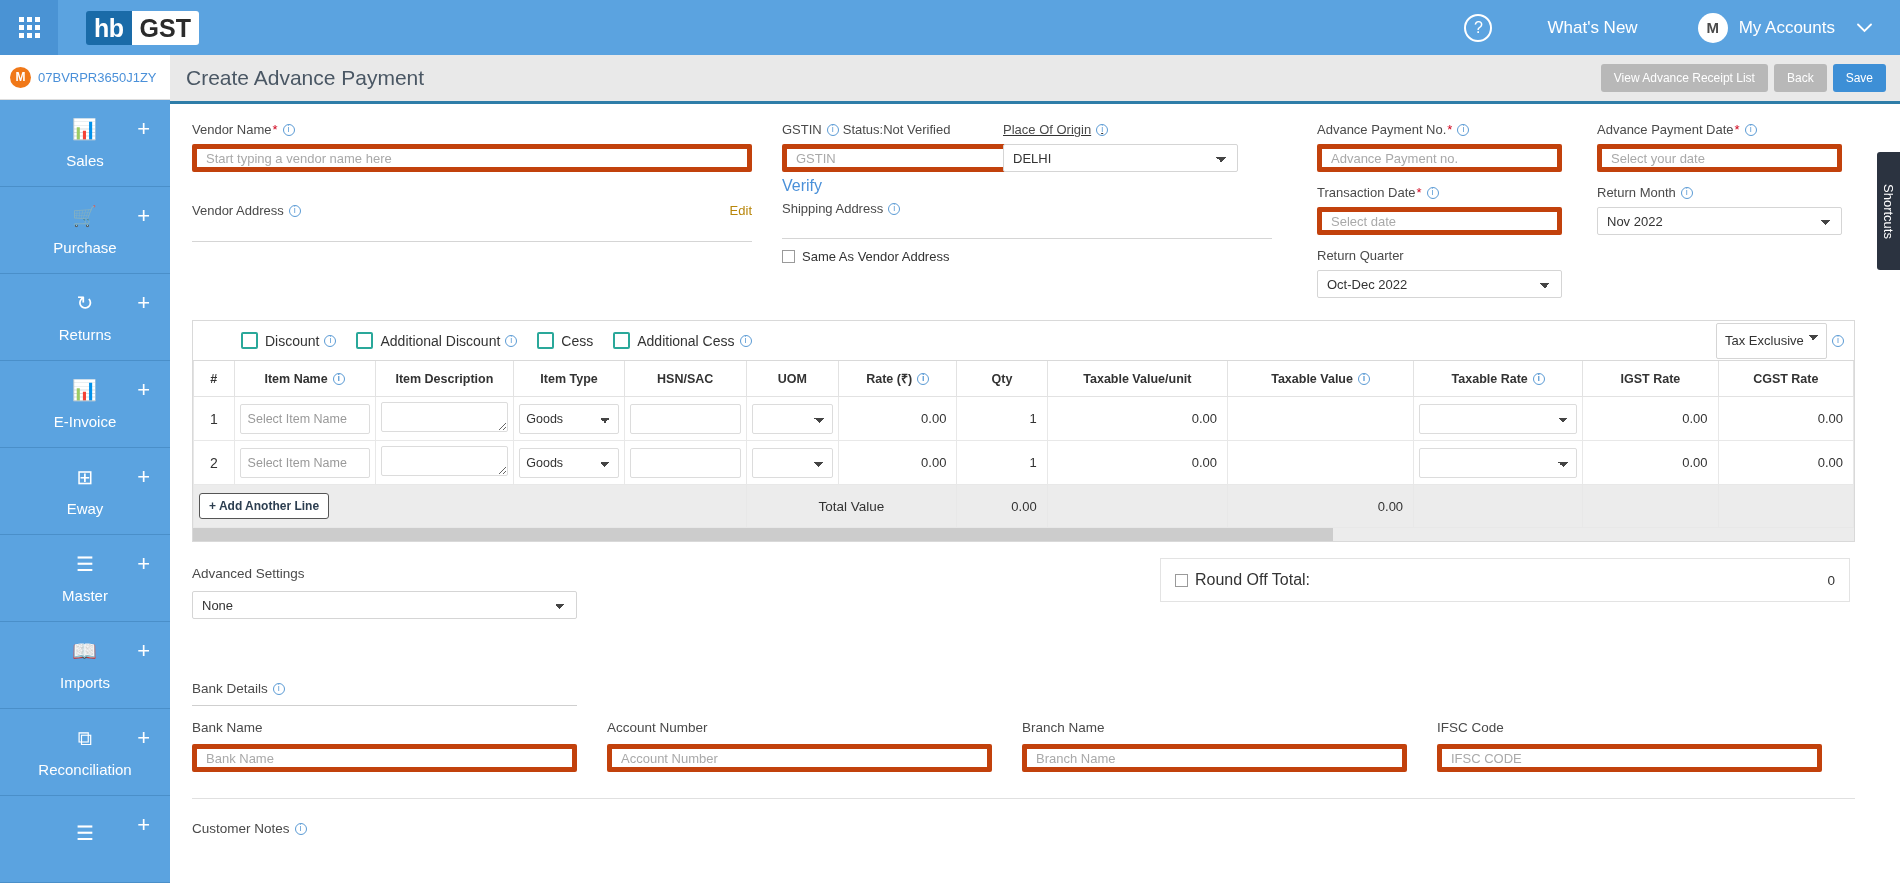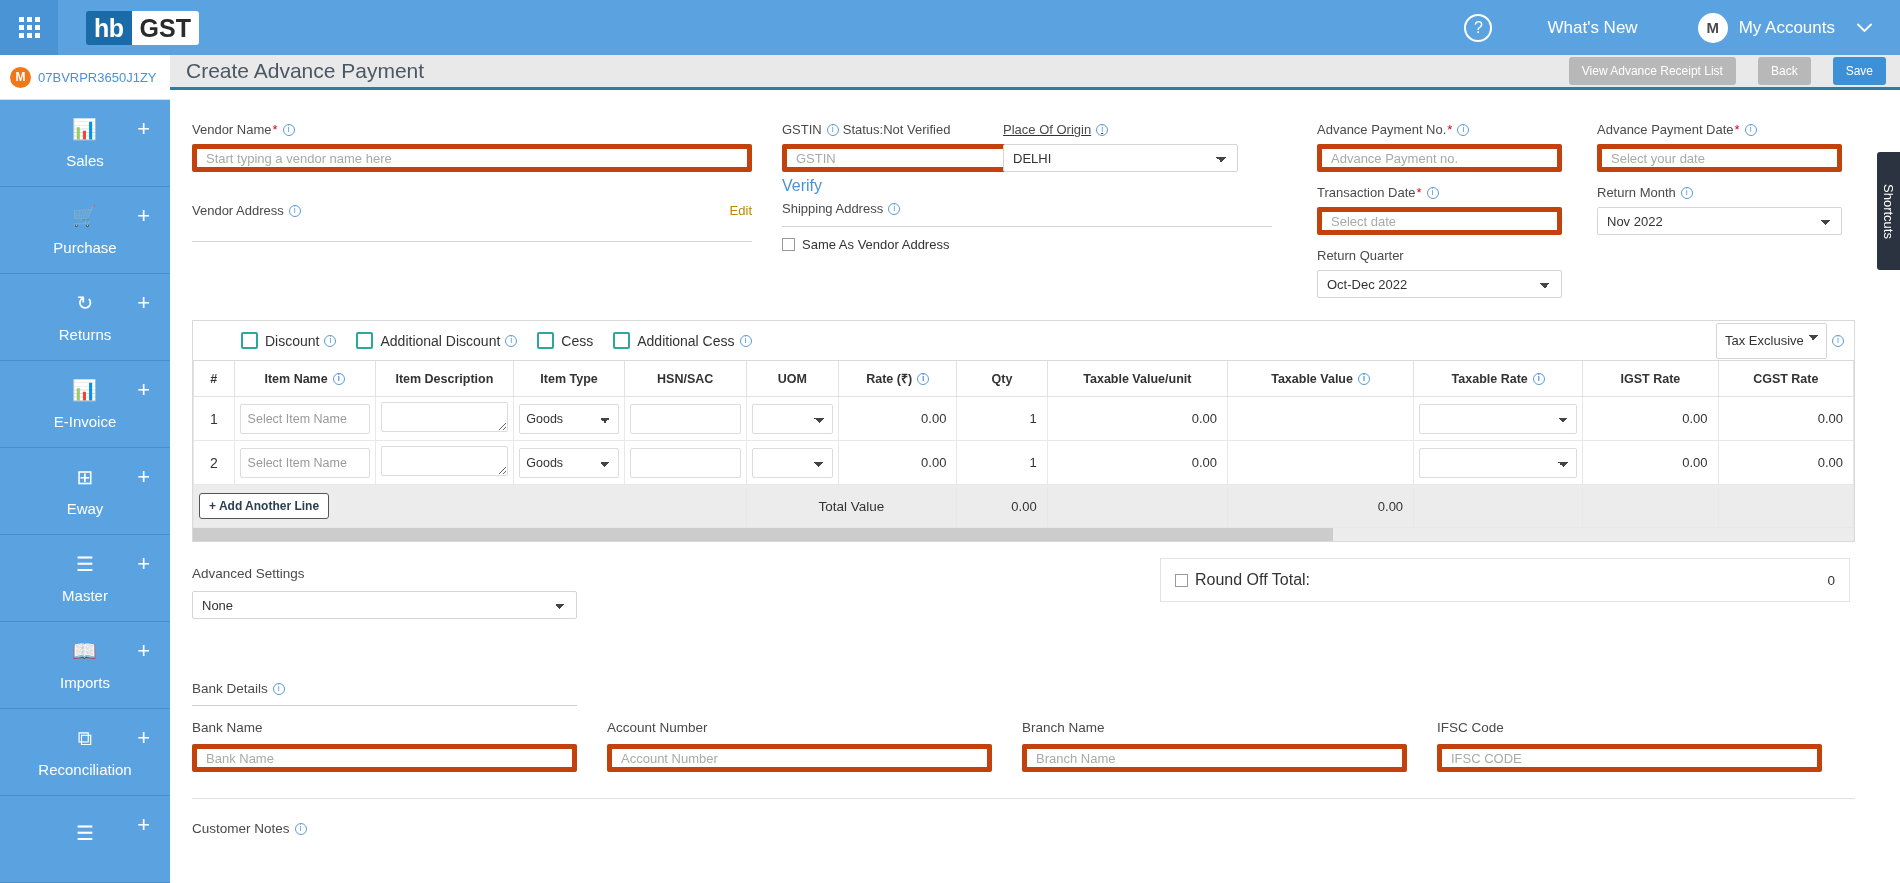--- a/index.html
+++ b/index.html
@@ -79,26 +79,26 @@
   }
   .nav-icon { font-size: 20px; line-height: 1; margin-bottom: 12px; height: 22px; display:flex; align-items:center;}
   .nav-label { font-size: 15px; }
   .nav-plus {
     position: absolute; right: 20px; top: 18px; color: #fff; font-size: 22px; line-height: 1;
     font-weight: 300;
   }
 
   
   .page-header {
-    position: absolute; top: 55px; left: 170px; width: 1730px; height: 35px;
+    position: absolute; top: 55px; left: 170px; width: 1730px; height: 49px;
     background: #e9e9e9; border-bottom: 3px solid #2e7da8;
     display: flex; align-items: center;
   }
   .page-title { font-size: 21px; color: #4a5764; margin-left: 16px; }
-  .hdr-btns { margin-left: auto; display: flex; align-items: center; gap: 22px; padding-right: 14px; }
+  .hdr-btns { margin-left: auto; display: flex; align-items: center; gap: 6px; padding-right: 14px; }
   .btn {
     font-size: 12px; padding: 7px 13px; border: none; border-radius: 3px; cursor: pointer;
     font-family: "Liberation Sans", sans-serif;
   }
   .btn-grey { background: #b8b8b8; color: #fff; }
   .btn-blue { background: #3d8fd6; color: #fff; }
 
   
   .shortcuts {
     position: absolute; right: 0; top: 152px; width: 23px; height: 118px;
@@ -361,21 +361,21 @@
       </div>
 
       <div class="col-gstin">
         <div class="lbl">
           <span>GSTIN</span>
           <i class="info">i</i>
           <span style="margin-left:4px;">Status:Not Verified</span>
         </div>
         <input class="inp" placeholder="GSTIN" style="">
         <div class="verify-link">Verify</div>
-        <div class="lbl" style="margin-top:6px;margin-bottom:0;">
+        <div class="lbl" style="margin-top:6px;margin-bottom:12px;">
           <span>Shipping Address</span>
           <i class="info">i</i>
         </div>
         <div style="width:490px;border-bottom:1px solid #d5d5d5;height:11px;"></div>
         <div class="chkline">
           <div class="chk-sq"></div>
           <span style="font-size:13px;">Same As Vendor Address</span>
         </div>
       </div>
 

